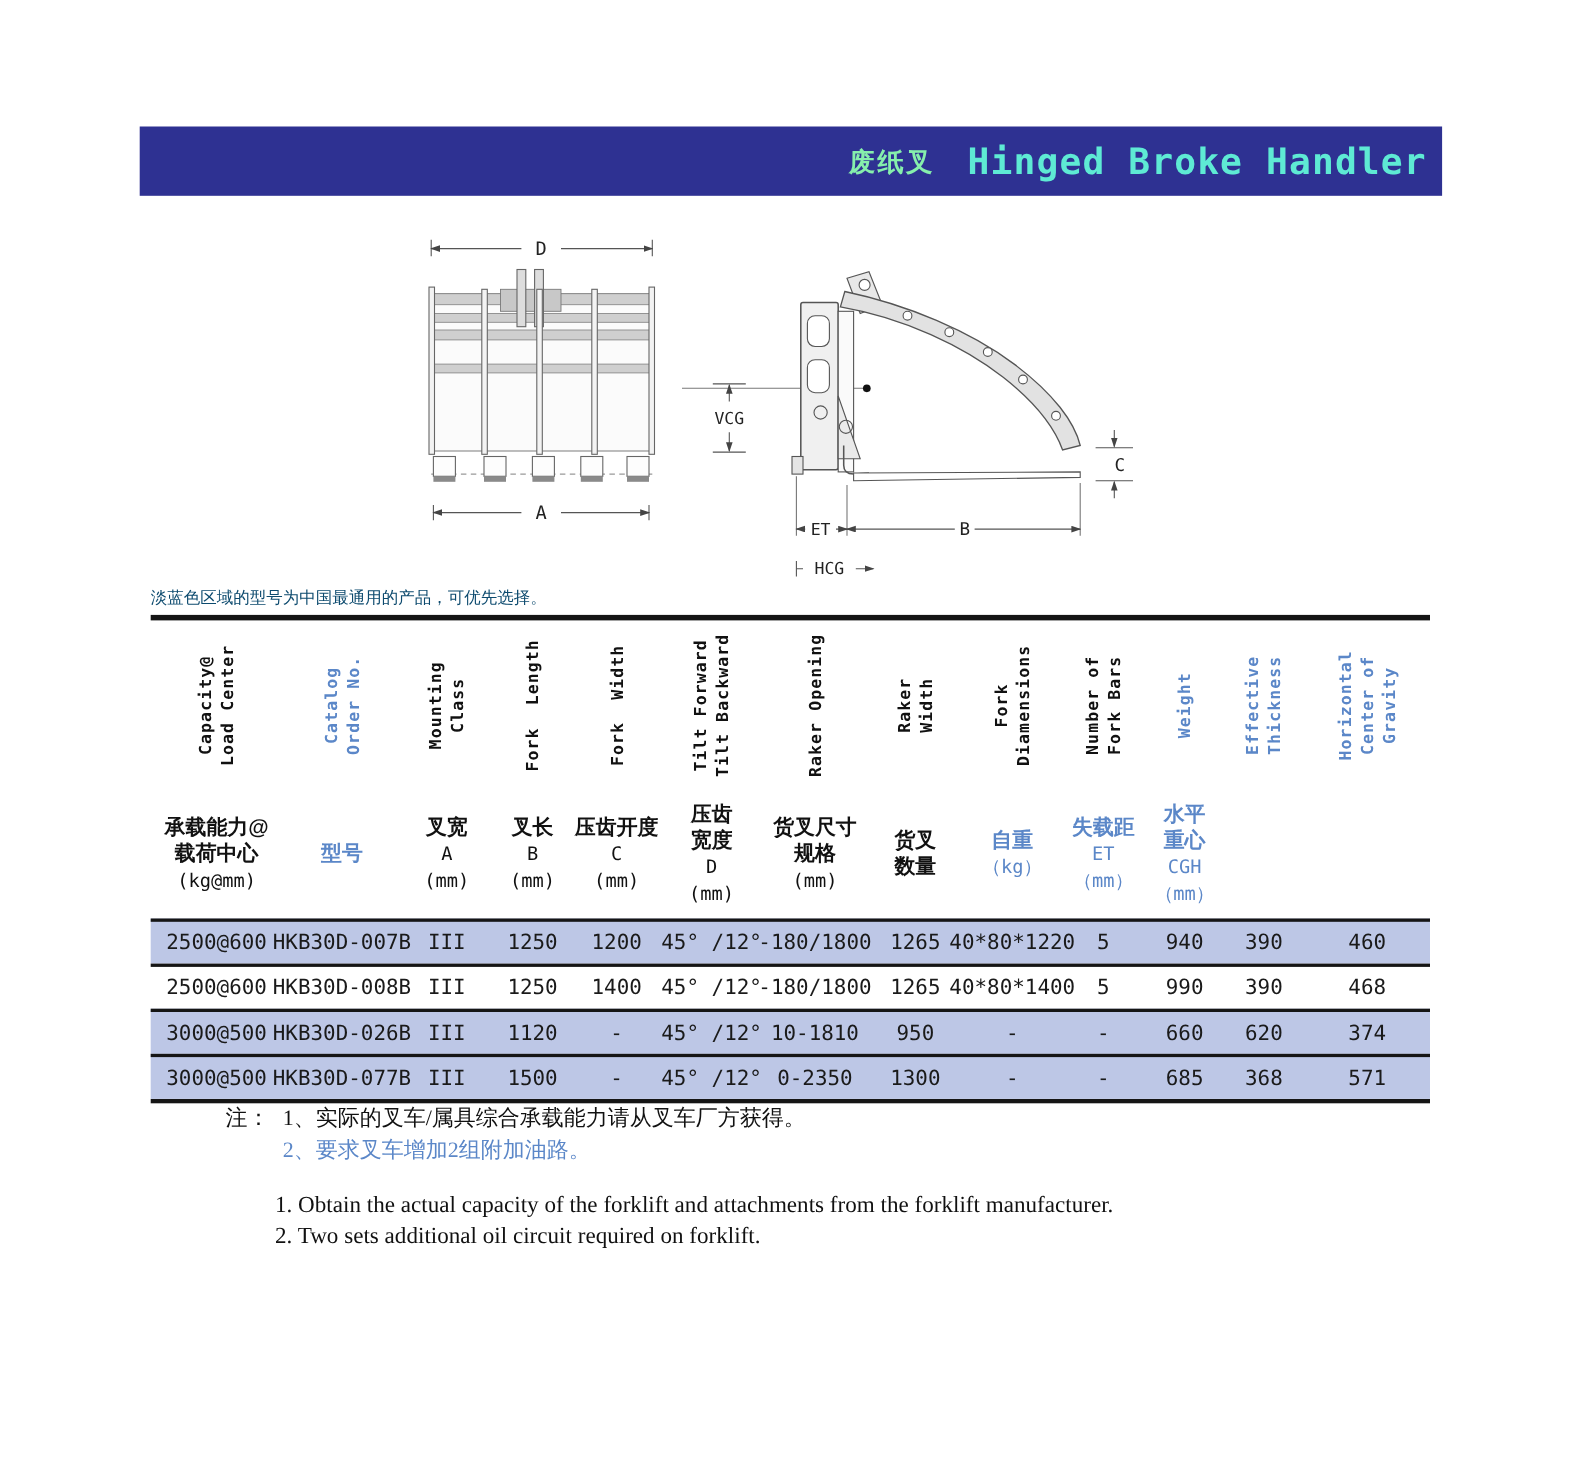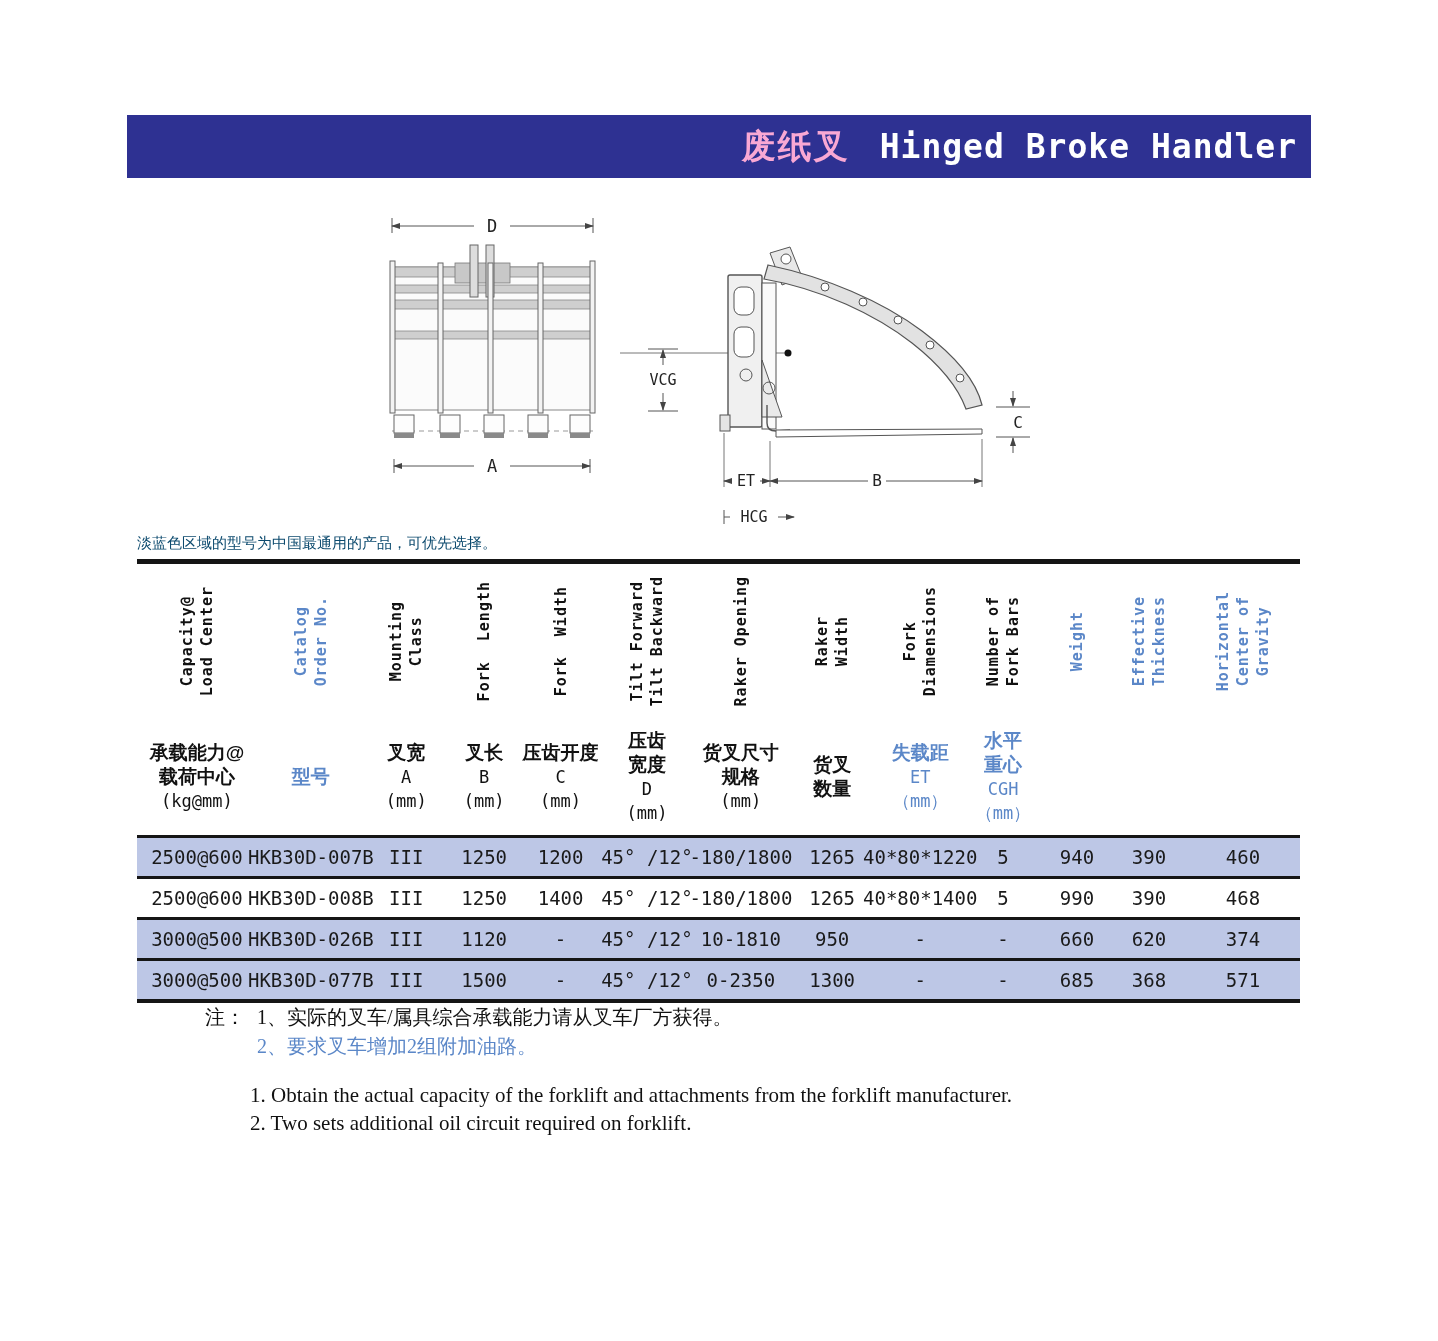--- a/index.html
+++ b/index.html
@@ -1,22 +1,22 @@
 <!DOCTYPE html>
 <html><head>
 <meta charset="utf-8">
 <style>
   html,body{margin:0;padding:0;background:#ffffff;}
   body{width:1438px;height:1341px;position:relative;font-family:"Liberation Sans",sans-serif;color:#111;}
   .page{position:absolute;left:127px;top:115px;width:1184px;}
 
   
   .banner{height:63px;background:#2e3192;display:flex;align-items:center;justify-content:flex-end;padding-right:14px;box-sizing:border-box;}
-  .banner .t-zh{color:#f9a8d4;font-size:34px;font-weight:bold;font-family:"DejaVu Sans",sans-serif;letter-spacing:2px;}
-  .banner .t-en{color:#ffffff;font-size:33px;font-weight:bold;font-family:"DejaVu Sans Mono",monospace;margin-left:30px;letter-spacing:1px;}
+  .banner .t-zh{color:#86efac;font-size:24px;font-weight:bold;font-family:"DejaVu Sans",sans-serif;letter-spacing:2px;}
+  .banner .t-en{color:#5eead4;font-size:33px;font-weight:bold;font-family:"DejaVu Sans Mono",monospace;margin-left:30px;letter-spacing:1px;}
 
   
   .drawings{position:relative;height:352px;}
   .drawings svg{position:absolute;}
   svg text{font-family:"DejaVu Sans Mono",monospace;fill:#222;}
 
   
   .pre-note{margin:4px 0 6px 10px;font-family:Liberation Mono, monospace;font-size:15px;color:#0c4a6e;}
 
   
@@ -290,20 +290,24 @@
           <div class="lat">(mm)</div>
         </div>
       <div class="th-zh">
           <div>货叉尺寸</div>
           <div>规格</div>
           <div class="lat">(mm)</div>
         </div>
       <div class="th-zh">
           <div>货叉</div>
           <div>数量</div>
+        </div>
+      <div class="th-zh blue">
+          <div>自重</div>
+          <div class="lat">（kg）</div>
         </div>
       <div class="th-zh blue">
           <div>失载距</div>
           <div class="lat">ET</div>
           <div class="lat">（mm）</div>
         </div>
       <div class="th-zh blue">
           <div>水平</div>
           <div>重心</div>
           <div class="lat">CGH</div>

